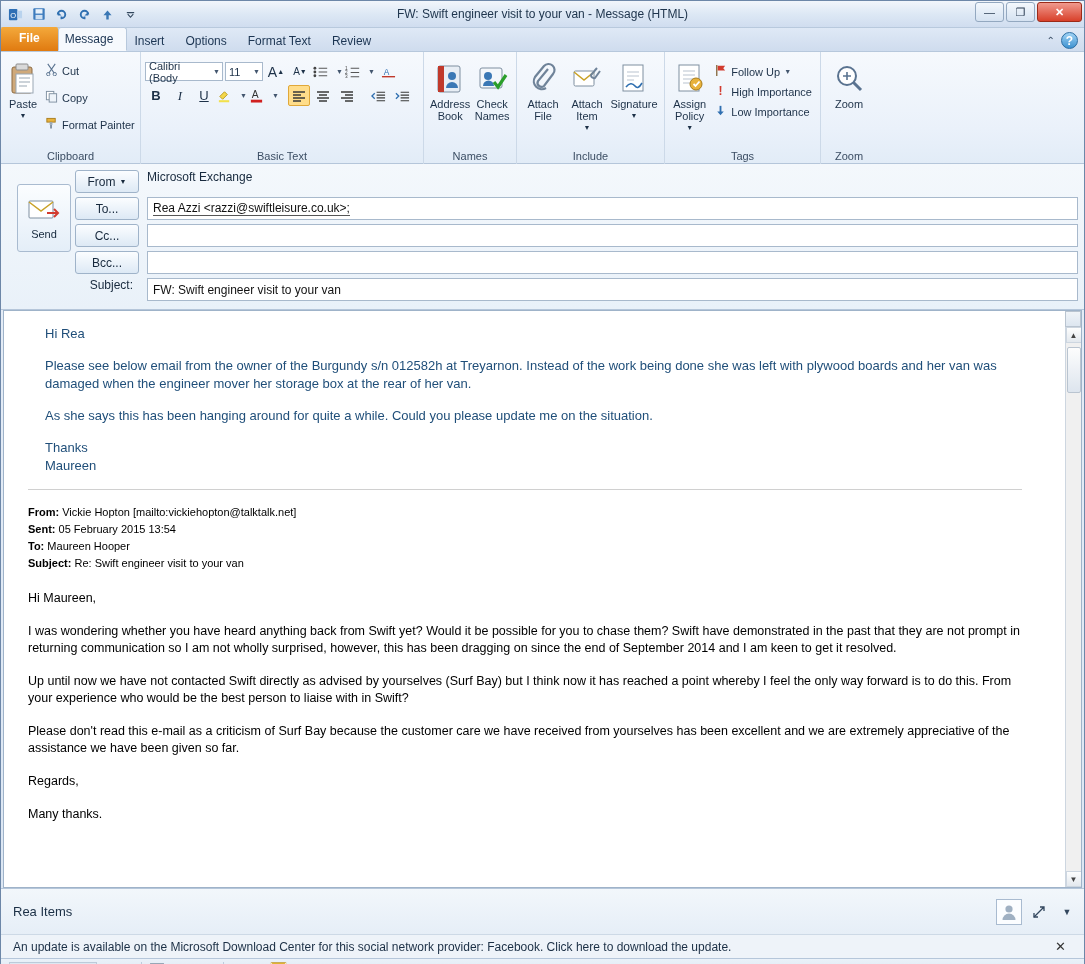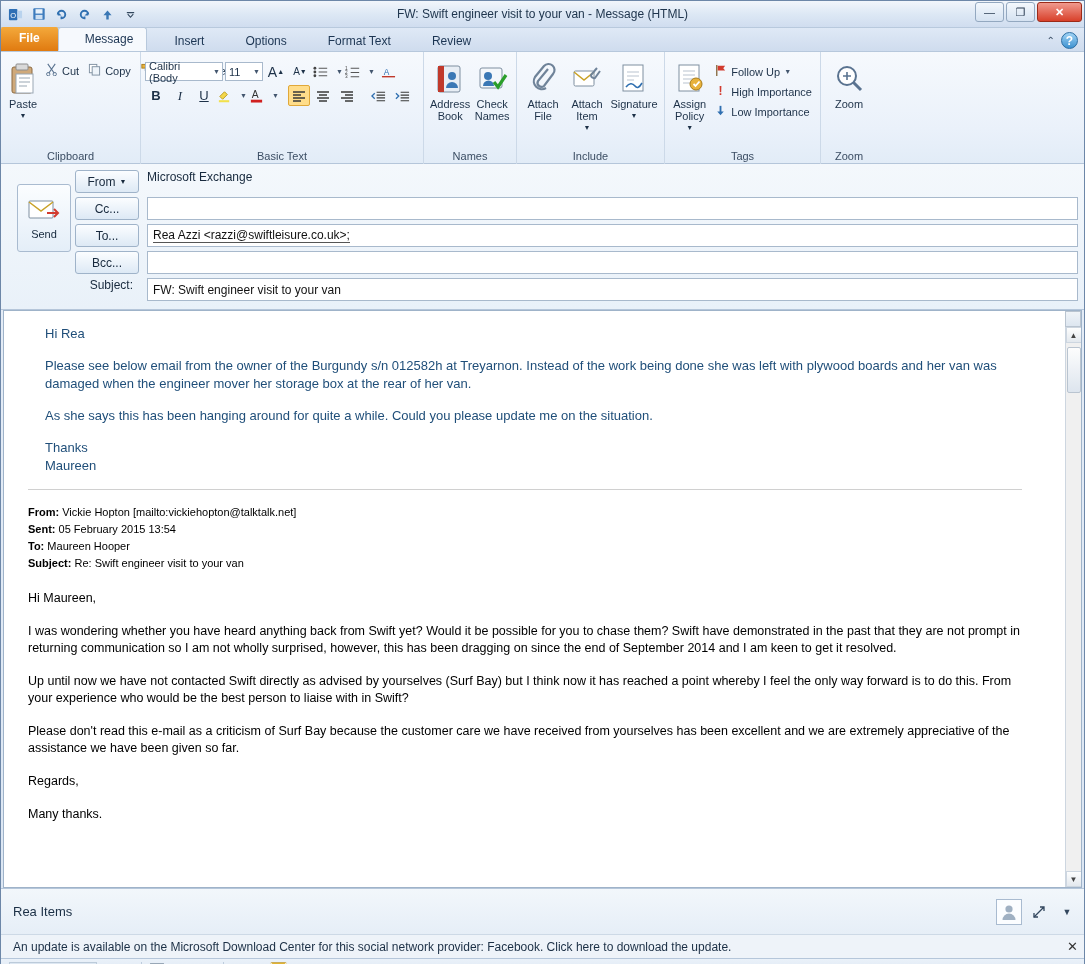--- a/index.html
+++ b/index.html
@@ -62,21 +62,21 @@
     border-bottom: 1px solid #b7c8dc;
   }
   .tab-file {
     background: linear-gradient(to bottom,#f4a93b,#e07a10);
     color: #fff; font-weight: bold;
     padding: 4px 18px 5px 18px;
     height: 24px; line-height: 15px;
     border-top-left-radius: 2px; border-top-right-radius: 2px;
   }
   .tab {
-    padding: 4px 13px 5px 26px;
+    padding: 4px 13px 5px 6px;
     height: 22px; line-height: 14px;
     color: #1c3553; font-size: 12px;
     border: 1px solid transparent;
   }
   .tab.active {
     background: #f6f9fd;
     border: 1px solid #b7c8dc; border-bottom: 1px solid #f6f9fd;
     border-top-left-radius: 3px; border-top-right-radius: 3px;
     height: 24px;
   }
@@ -118,21 +118,21 @@
   }
   .bigbtn .glyph { height: 38px; display: flex; align-items: center; justify-content: center; }
   .smallbtn {
     display: flex; align-items: center; gap: 4px;
     font-size: 11px; color: #1d3148;
     padding: 2px 4px; border-radius: 2px; white-space: nowrap;
   }
 
   
   .clipboard { width: 140px; }
-  .clip-col { display: flex; gap: 1px; padding-top: 4px; }
+  .clip-col { display: flex; flex-direction: column; gap: 8px; padding-top: 4px; }
 
   
   .basictext { width: 283px; }
   .bt-row { display: flex; align-items: center; gap: 2px; margin-bottom: 3px; }
   .fontbox {
     height: 19px; border: 1px solid #a8b9cc; background: #fff;
     display: flex; align-items: center; font-size: 11px;
     padding: 0 2px 0 3px; color: #1d3148;
   }
   .fontname { width: 78px; }
@@ -236,21 +236,21 @@
   }
   .people-name { font-size: 13px; color: #1b2f45; flex: 1; }
   .avatar-box {
     width: 26px; height: 26px; border: 1px solid #a9bbd0; background: #fbfdff;
     display: flex; align-items: center; justify-content: center;
   }
   .pp-icon { width: 22px; height: 22px; display: flex; align-items: center; justify-content: center; font-size: 12px; color: #33475e; margin-left: 6px; }
   .notifbar {
     height: 24px; background: #eef3f9;
     border-top: 1px solid #cdd9e6;
-    display: flex; align-items: center; padding: 0 2px 0 12px;
+    display: flex; align-items: center; padding: 0 14px 0 12px;
     font-size: 12px; color: #1b2f45;
   }
   .notif-text { flex: 1; }
   .notif-close { font-size: 13px; color: #333; padding: 0 4px; }
 
   
   .statusbar {
     height: 22px; background: linear-gradient(to bottom,#eaf1f9,#d9e5f2);
     border-top: 1px solid #b5c6da;
     display: flex; align-items: center; font-size: 12px; color: #1b2f45;
@@ -620,29 +620,29 @@
     </div>
     <div class="fieldscol">
       <div class="frow">
         <div class="fbtn">
           <span>From</span>
           <span style="font-size:7px;margin-left:4px;">▼</span>
         </div>
         <div style="margin-left:8px;font-size:12px;color:#17293d;">Microsoft Exchange</div>
       </div>
       <div class="frow">
+        <div class="fbtn">To...</div>
+        <div class="finput">
+          <span class="recipient">Rea Azzi &lt;razzi@swiftleisure.co.uk&gt;;</span>
+        </div>
+      </div>
+      <div class="frow">
         <div class="fbtn">Cc...</div>
         <div class="finput">
           <span></span>
-        </div>
-      </div>
-      <div class="frow">
-        <div class="fbtn">To...</div>
-        <div class="finput">
-          <span class="recipient">Rea Azzi &lt;razzi@swiftleisure.co.uk&gt;;</span>
         </div>
       </div>
       <div class="frow">
         <div class="fbtn">Bcc...</div>
         <div class="finput">
           <span></span>
         </div>
       </div>
       <div class="frow">
         <div class="flabel">Subject:</div>

